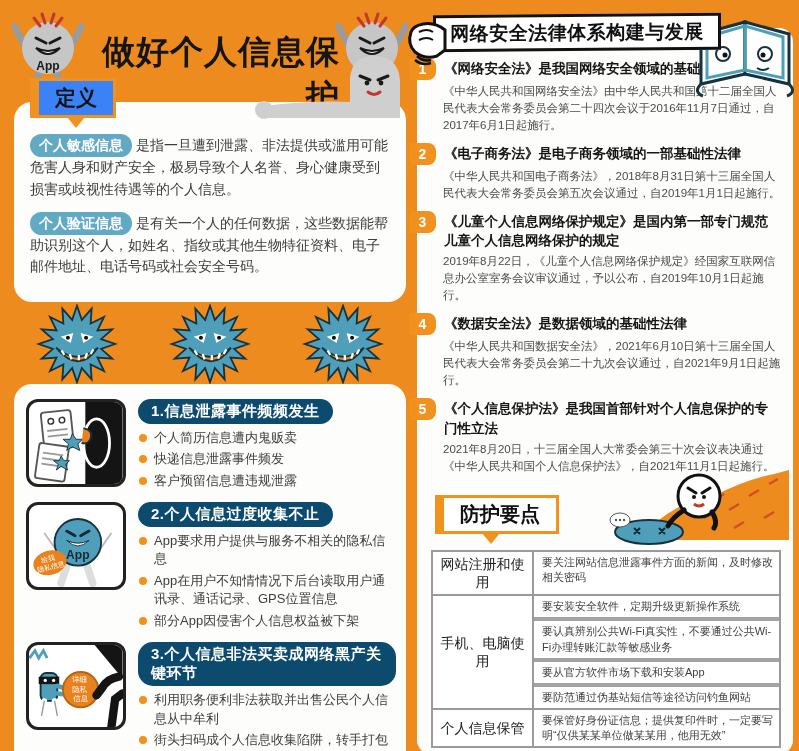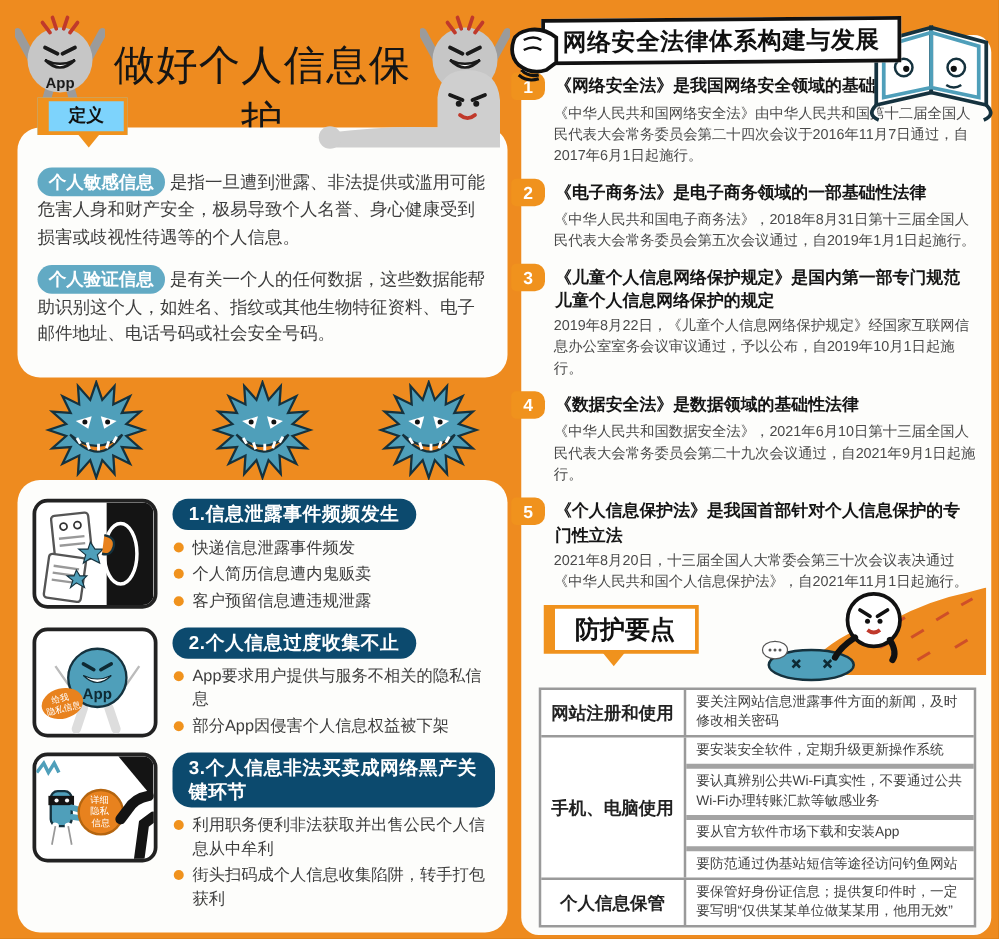--- a/index.html
+++ b/index.html
@@ -2,29 +2,29 @@
 <html><head>
 <meta charset="utf-8">
 <style>
   * { margin:0; padding:0; box-sizing:border-box; }
   body { font-family:"Liberation Sans","DejaVu Sans",sans-serif; background:#c87715; }
   #canvas { position:relative; width:799px; height:751px; background:#ee8b1f; overflow:hidden; margin:0 auto; }
 
   
   .left-col { position:absolute; left:10px; top:4px; width:400px; }
   .left-header { position:relative; height:82px; }
-  .main-title { position:absolute; left:70px; right:70px; top:26px; text-align:center;
-    font-size:33px; font-weight:400; color:#151515; letter-spacing:1px; }
+  .main-title { position:absolute; left:70px; right:70px; top:26px; text-align:right;
+    font-size:33px; font-weight:700; color:#151515; letter-spacing:1px; }
   .monster-l { position:absolute; left:2px; top:0; }
   .monster-r { position:absolute; right:2px; top:0; }
 
   .def-panel { position:relative; margin:16px 4px 0 4px; background:#fdfdfb; border-radius:18px;
     padding:24px 16px 12px 16px; }
-  .def-tab { position:absolute; top:-24px; left:16px; background:#7dd3fc; border:3px solid #f0921d;
-    border-left-width:9px; padding:3px 16px; font-size:14px; font-weight:900; color:#111; z-index:3; }
+  .def-tab { position:absolute; top:-24px; left:16px; background:#3b82f6; border:3px solid #f0921d;
+    border-left-width:9px; padding:3px 16px; font-size:21px; font-weight:900; color:#111; z-index:3; }
   .def-tab .tri { position:absolute; left:38%; bottom:-13px; width:0; height:0;
     border-left:9px solid transparent; border-right:9px solid transparent; border-top:11px solid #f0921d; }
   .blob-peek { position:absolute; right:4px; top:-52px; z-index:2; }
   .def-item { font-size:14px; line-height:1.52; color:#3d3d3d; margin:8px 0 12px 0; }
   .tag-pill { display:inline-block; background:#62aac4; color:#fff; font-weight:700; font-size:14px;
     padding:1px 9px; border-radius:12px; margin-right:4px; }
 
   .starbursts { display:flex; justify-content:space-between; padding:0 8px; height:80px; margin-top:2px; }
 
   .main-panel { background:#fdfdfb; border-radius:18px; padding:8px 10px 6px 12px; margin:0 4px; }
@@ -53,31 +53,31 @@
 
   .law { margin:0 0 9px 0; }
   .law-head { display:flex; align-items:flex-start; gap:8px; }
   .law-num { flex:none; margin-left:-22px; width:27px; height:22px; background:#f0921d; color:#fff;
     font-weight:800; font-size:14px; display:flex; align-items:center; justify-content:center;
     border-radius:4px 8px 8px 4px; }
   .law-title { font-size:13.5px; font-weight:800; color:#151515; line-height:1.42; padding-top:1px; }
   .law-body { font-size:11.5px; color:#4a4a4a; line-height:1.48; margin:3px 0 0 12px; }
 
   .protect-block { position:relative; height:62px; margin-top:2px; }
-  .protect-tab { position:absolute; left:4px; top:0; background:#fff; border:3px solid #f0921d;
+  .protect-tab { position:absolute; left:4px; top:11px; background:#fff; border:3px solid #f0921d;
     border-left-width:9px; padding:3px 16px; font-size:20px; font-weight:900; color:#111; z-index:3; }
   .protect-tab .tri { position:absolute; left:34%; bottom:-13px; width:0; height:0;
     border-left:9px solid transparent; border-right:9px solid transparent; border-top:11px solid #f0921d; }
   .stomp-pic { position:absolute; right:-8px; top:-14px; z-index:2; }
 
   .ptable { border:2px solid #9a9a9a; margin-top:4px; background:#fff; }
   .trow { display:flex; border-top:2px solid #9a9a9a; }
   .trow:first-child { border-top:none; }
-  .tcat { flex:none; width:116px; display:flex; align-items:center; justify-content:center;
-    text-align:center; font-size:14px; font-weight:700; color:#222; border-right:2px solid #9a9a9a;
+  .tcat { flex:none; width:101px; display:flex; align-items:center; justify-content:center;
+    text-align:center; font-size:14px; font-weight:400; color:#222; border-right:2px solid #9a9a9a;
     padding:3px 4px; line-height:1.3; }
   .ttips { flex:1; min-width:0; }
   .tip { font-size:11px; line-height:1.38; color:#3f3f3f; padding:3px 6px 3px 8px;
     border-bottom:4px solid #a3a3a3; }
   .tip:last-child { border-bottom:none; }
 </style>
 </head>
 <body>
 
 <div id="canvas">
@@ -180,22 +180,22 @@
               <line x1="13" y1="62" x2="35" y2="62" stroke="#999" stroke-width="2"></line>
               <line x1="13" y1="68" x2="35" y2="68" stroke="#999" stroke-width="2"></line>
             </g>
           <polygon points="46,34 50,40 57,40 52,45 54,52 46,48 40,52 42,45 36,40 44,40" fill="#4f9fba" stroke="#15323e"></polygon>
           <polygon points="34,58 37,63 43,63 39,67 41,73 34,69 29,73 31,67 26,63 32,63" fill="#4f9fba" stroke="#15323e"></polygon>
           <path d="M58,28 q10,2 8,10 q-2,8 -10,6" fill="#e8821e" stroke="#15323e" stroke-width="2"></path>
         </svg>
         <div class="sec-body">
           <span class="sec-pill">1.信息泄露事件频频发生</span>
           <ul class="bullets">
+            <li>个人简历信息遭内鬼贩卖</li>
             <li>快递信息泄露事件频发</li>
-            <li>个人简历信息遭内鬼贩卖</li>
             <li>客户预留信息遭违规泄露</li>
           </ul>
         </div>
       </div>
 
       <div class="sec">
         <svg class="tile" width="100" height="88" viewBox="0 0 100 88">
           <path d="M30,50 L16,30 M74,50 L88,30" stroke="#fff" stroke-width="8" stroke-linecap="round"></path>
           <path d="M30,50 L16,30 M74,50 L88,30" stroke="#bbb" stroke-width="2" fill="none"></path>
           <path d="M40,66 L34,84 M62,66 L68,84" stroke="#ddd" stroke-width="8" stroke-linecap="round"></path>
@@ -208,20 +208,21 @@
             <text x="22" y="60" text-anchor="middle" font-size="7.5" fill="#fff">
               <tspan x="22" dy="0">给我</tspan>
               <tspan x="22" dy="9">隐私信息</tspan>
             </text>
           </g>
         </svg>
         <div class="sec-body">
           <span class="sec-pill">2.个人信息过度收集不止</span>
           <ul class="bullets">
             <li>App要求用户提供与服务不相关的隐私信息</li>
+            <li>App在用户不知情情况下后台读取用户通讯录、通话记录、GPS位置信息</li>
             <li>部分App因侵害个人信息权益被下架</li>
           </ul>
         </div>
       </div>
 
       <div class="sec">
         <svg class="tile" width="100" height="88" viewBox="0 0 100 88">
           <polygon points="70,0 100,0 100,36" fill="#141414"></polygon>
           <path d="M0,14 l6,-8 4,8 5,-8 4,8" fill="none" stroke="#4f9fba" stroke-width="3"></path>
           <rect x="12" y="30" width="18" height="30" rx="6" fill="#4f9fba" stroke="#15323e" stroke-width="2"></rect>

